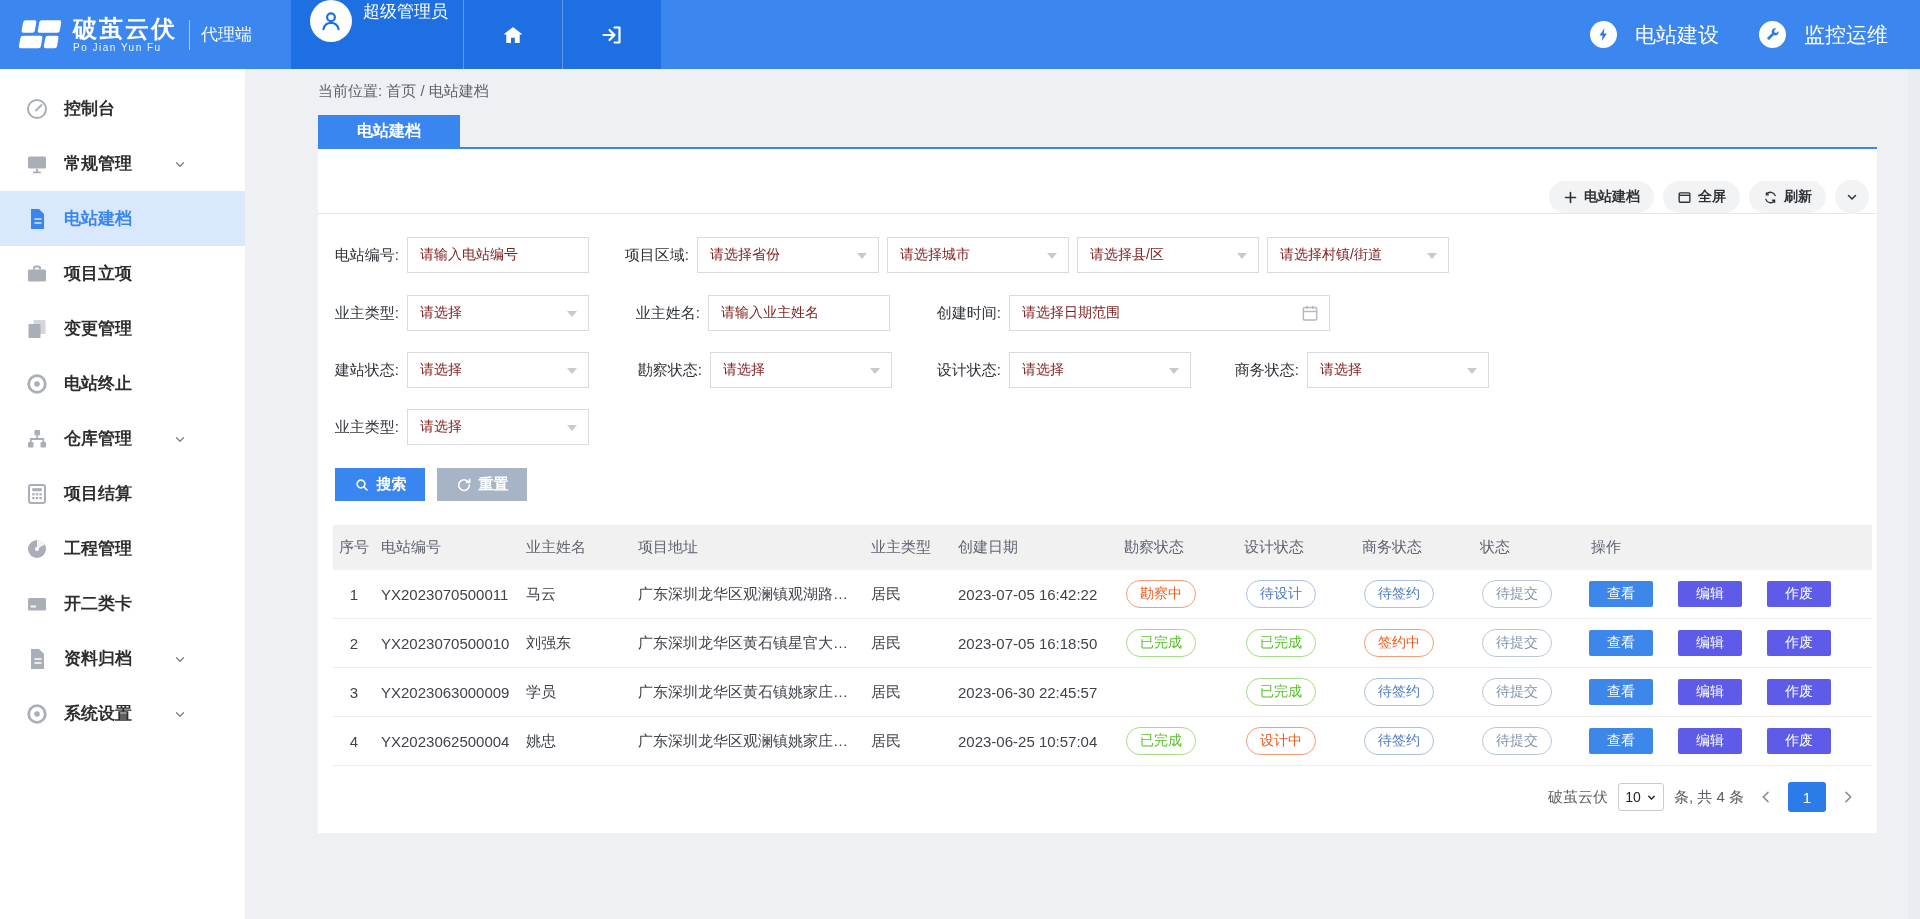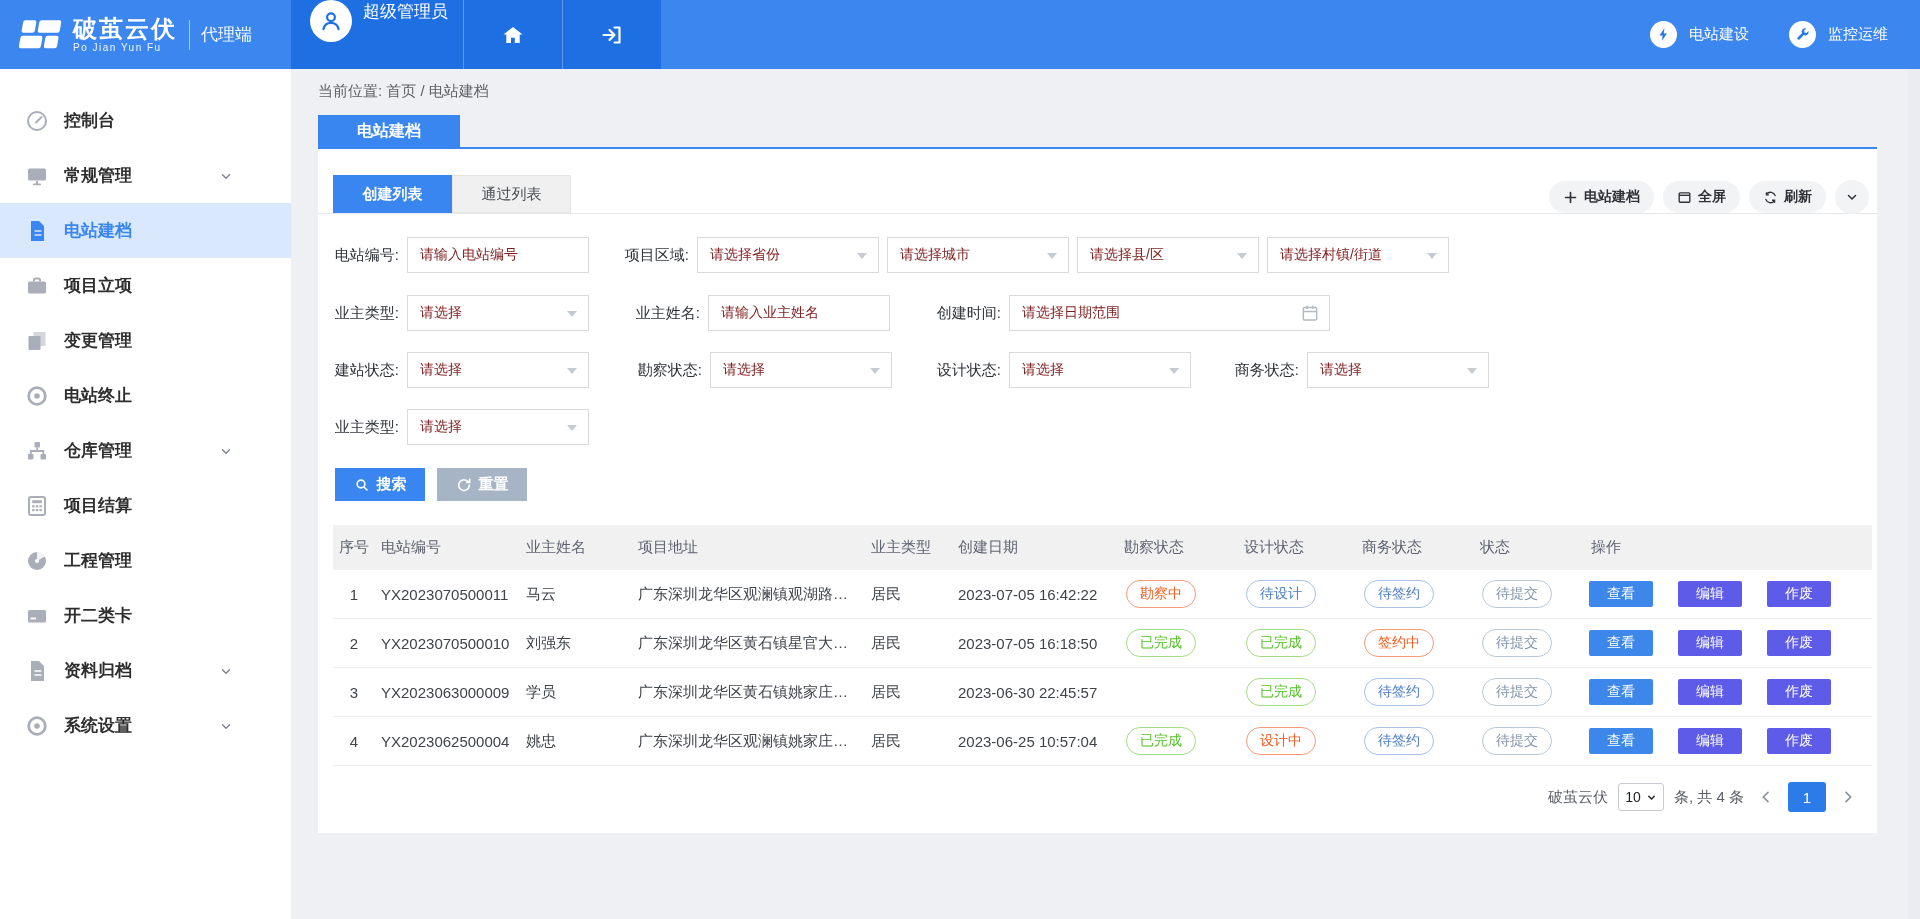--- a/index.html
+++ b/index.html
@@ -21,25 +21,25 @@
   .brand-sub{font-size:10px;letter-spacing:1.5px;opacity:.92;margin-top:2px}
   .brand-divider{width:1px;height:30px;background:rgba(255,255,255,.55);margin:0 11px 0 12px}
   .brand-portal{font-size:17px;opacity:.95}
   .user-zone{display:flex;align-items:stretch;background:var(--header-dark);flex:none}
   .user{width:172px;display:flex;align-items:flex-start;padding-left:19px;cursor:pointer}
   .avatar{width:42px;height:42px;border-radius:50%;background:#fff;display:flex;align-items:center;justify-content:center;flex:none}
   .user-name{font-size:17px;margin-left:11px;white-space:nowrap}
   .hd-btn{width:99px;display:flex;align-items:center;justify-content:center;border-left:1px solid rgba(255,255,255,.30);cursor:pointer}
   .flex-spacer{flex:1}
   .top-nav{display:flex;align-items:center;gap:40px;padding-right:32px}
-  .top-nav-item{display:flex;align-items:center;gap:12px;cursor:pointer;font-size:15px;white-space:nowrap}
+  .top-nav-item{display:flex;align-items:center;gap:18px;cursor:pointer;font-size:21px;white-space:nowrap}
   .nav-circle{width:27px;height:27px;border-radius:50%;background:#fff;display:flex;align-items:center;justify-content:center;flex:none}
 
   
-  .sidebar{position:absolute;left:0;top:69px;width:291px;bottom:0;background:#fff;padding-top:24px}
+  .sidebar{position:absolute;left:0;top:69px;width:245px;bottom:0;background:#fff;padding-top:12px}
   .side-item{position:relative;height:55px;display:flex;align-items:center;padding-left:25px;gap:15px;font-size:17px;font-weight:700;color:#2e2e2e;cursor:pointer}
   .side-item .side-icon{color:#a9aeb8;display:flex;flex:none}
   .side-item.active{background:var(--sidebar-active-bg);color:var(--accent)}
   .side-item.active .side-icon{color:var(--accent)}
   .side-item .chev{position:absolute;right:58px;color:#7d848e;display:flex}
 
   
   .main{position:absolute;left:291px;top:69px;right:0;bottom:0;background:var(--page-bg)}
   .breadcrumb{position:absolute;left:27px;top:13px;font-size:15px;color:#5f6368}
   .page-tab{position:absolute;left:27px;top:46px;width:142px;height:32px;background:var(--accent);color:#fff;font-size:16px;font-weight:700;display:flex;align-items:center;justify-content:center;cursor:pointer}
@@ -302,24 +302,20 @@
     </span>
   </div>
 </aside>
 
 <main class="main">
   <div class="breadcrumb">当前位置: 首页 / 电站建档</div>
   <div class="page-tab">电站建档</div>
   <div class="tab-underline"></div>
 
   <section class="card">
-    <div class="panel-tabs">
-      <div class="ptab active">创建列表</div>
-      <div class="ptab">通过列表</div>
-    </div>
     <div class="card-divider"></div>
 
     <div class="toolbar">
       <div class="pill">
         <svg width="15" height="15" viewBox="0 0 24 24" stroke="#2f3338" stroke-width="2.6" stroke-linecap="round">
             <path d="M12 4v16M4 12h16"></path>
           </svg>
         <span>电站建档</span>
       </div>
       <div class="pill">

